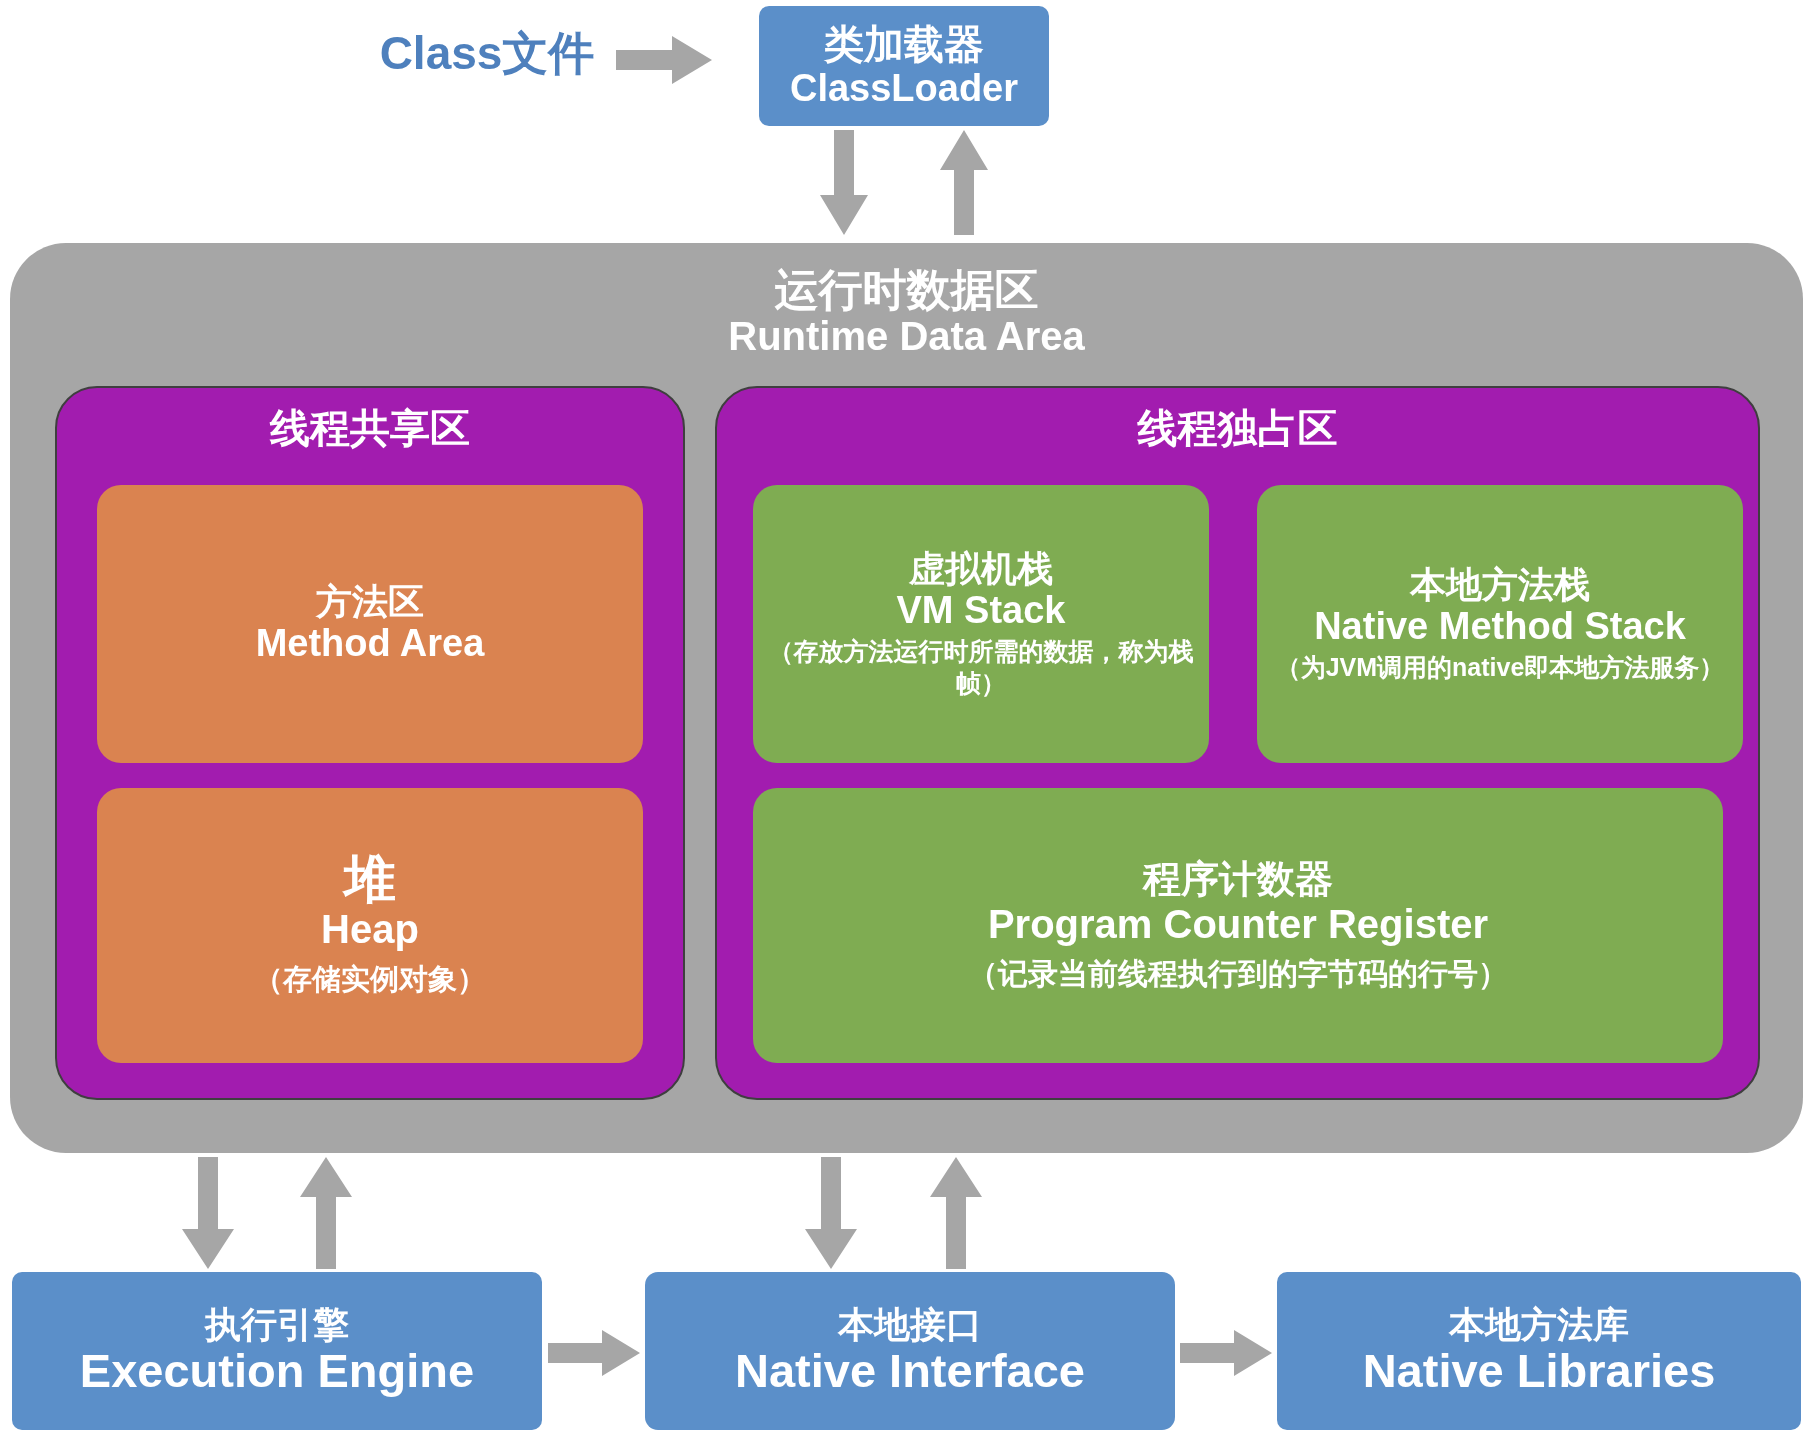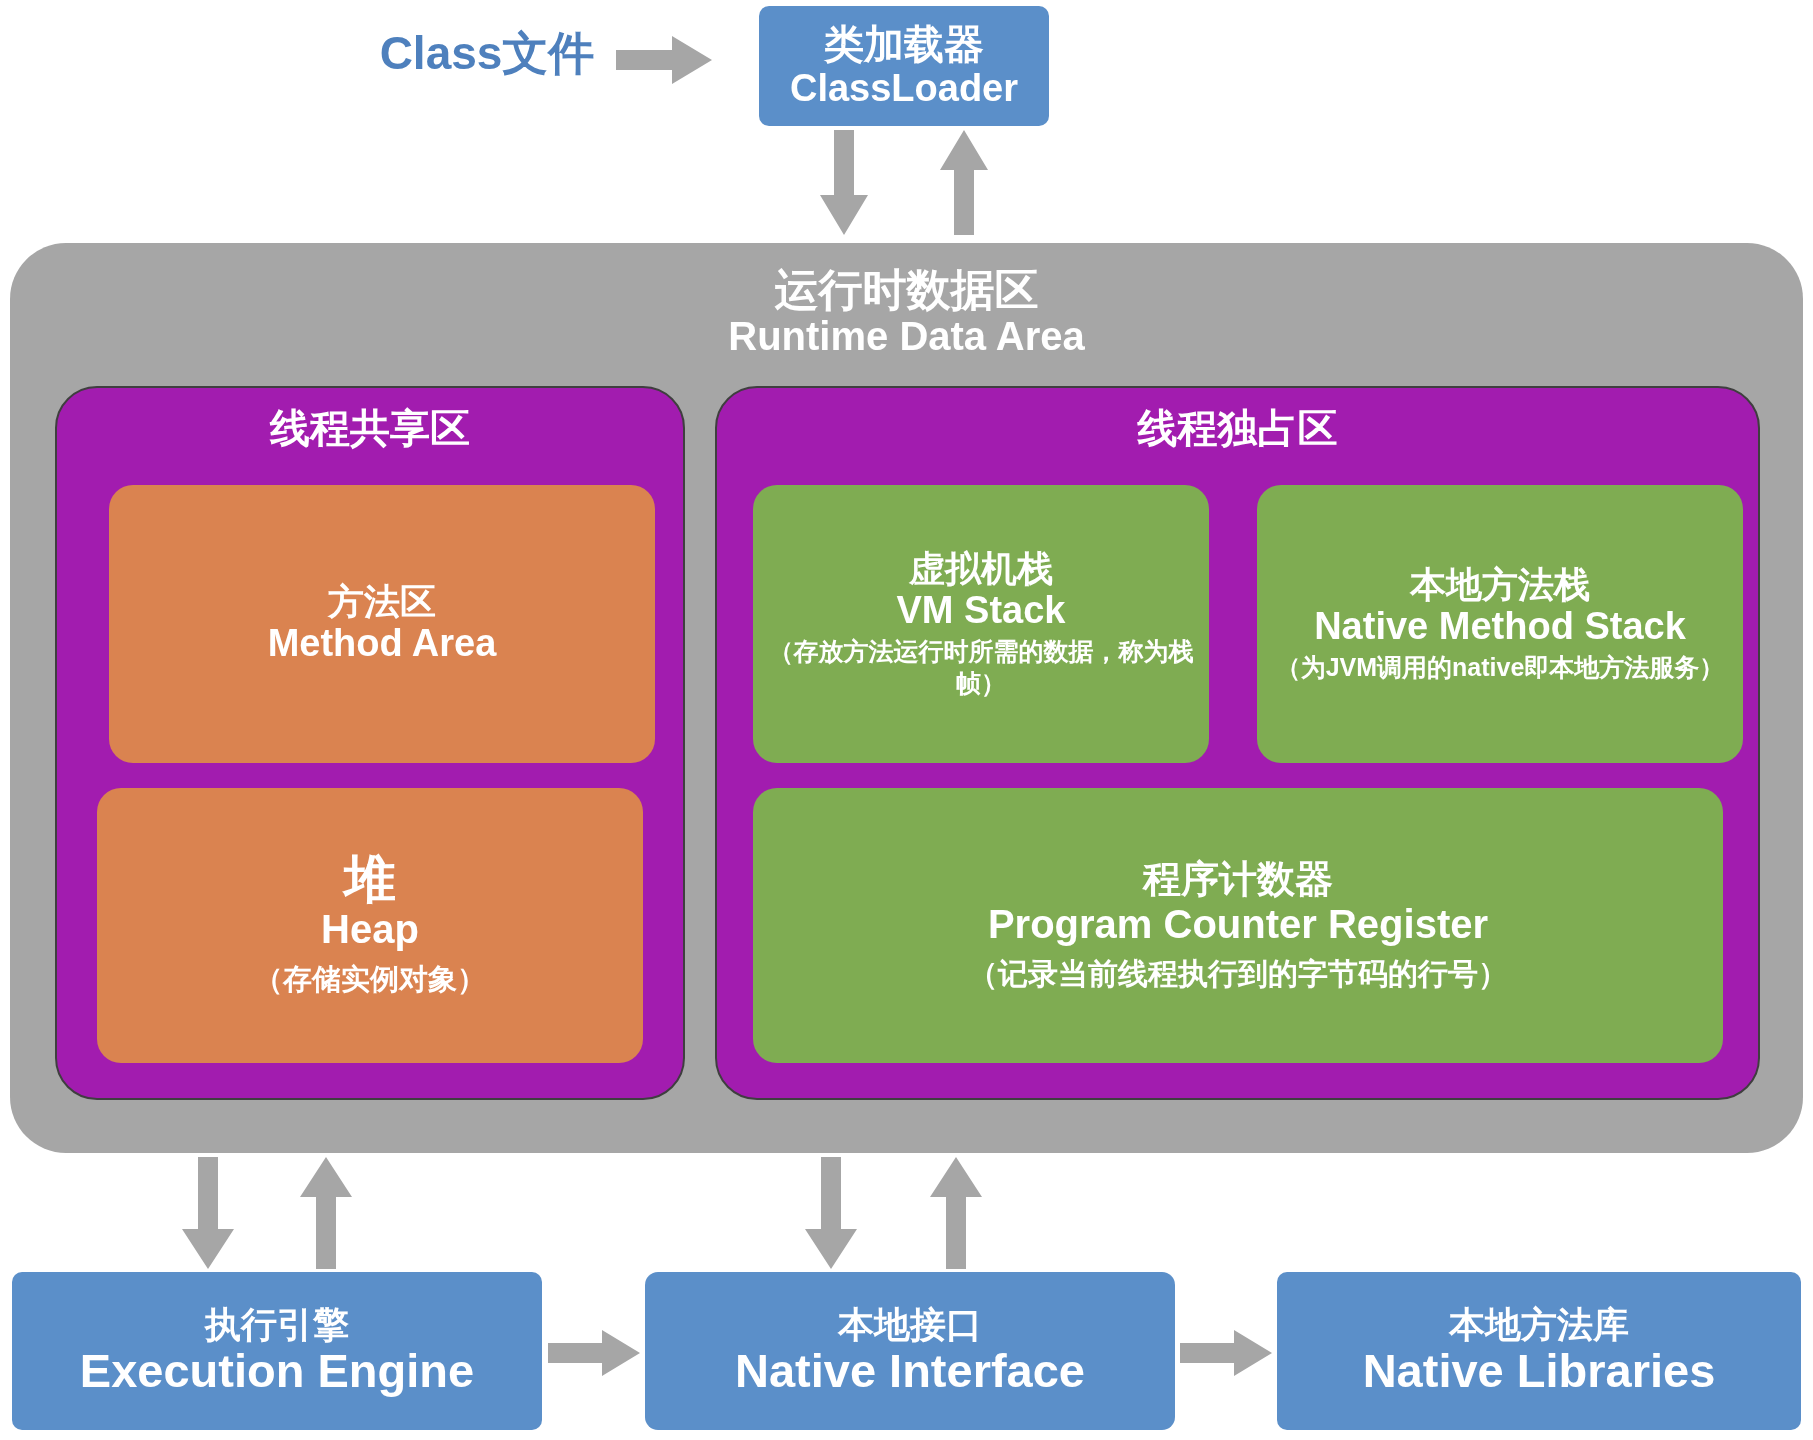--- a/index.html
+++ b/index.html
@@ -68,21 +68,21 @@
   
   .memo{
     position:absolute;border-radius:24px;box-sizing:border-box;
     color:#ffffff;text-align:center;
     display:flex;flex-direction:column;align-items:center;justify-content:center;
     padding:8px 14px;
   }
   .orange{background:#da8350;}
   .green{background:#7fac52;}
 
-  #box-method-area{left:52px;top:97px;width:546px;height:278px;}
+  #box-method-area{left:40px;top:97px;width:546px;height:278px;}
   #box-heap{left:40px;top:400px;width:546px;height:275px;}
   #box-vm-stack{left:36px;top:97px;width:456px;height:278px;}
   #box-native-method-stack{left:540px;top:97px;width:486px;height:278px;}
   #box-pc-register{left:36px;top:400px;width:970px;height:275px;}
 
   #box-method-area .cn-title{font-size:36px;}
   #box-method-area .en-title{font-size:38px;margin-bottom:2px;}
   #box-heap .cn-title{font-size:52px;line-height:1.0;}
   #box-heap .en-title{font-size:40px;margin-top:2px;}
   #box-heap .desc{font-size:29px;margin-top:10px;}

